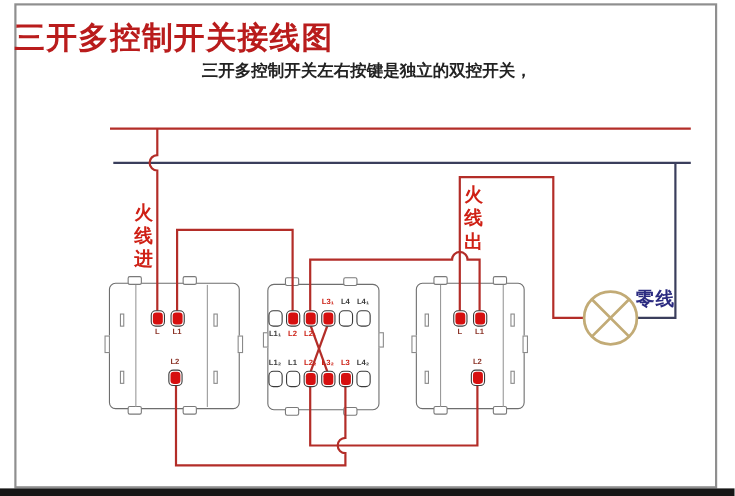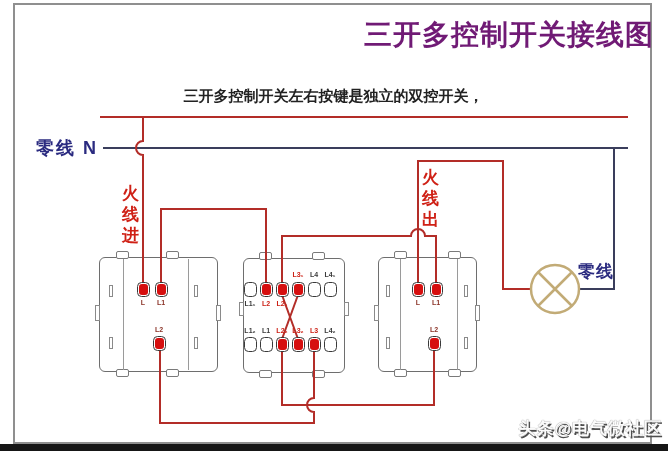--- a/index.html
+++ b/index.html
@@ -3,24 +3,24 @@
 <meta charset="utf-8">
 <style>
   html,body{margin:0;padding:0;background:#ffffff;}
   #stage{position:relative;width:668px;height:451px;background:#ffffff;overflow:hidden;
          font-family:"Liberation Sans","DejaVu Sans",sans-serif;}
   .abs{position:absolute;}
   
   #frame{left:13px;top:3px;width:639px;height:441px;border:2px solid #8f8f8f;box-sizing:border-box;}
   #bottombar{left:0;top:444px;width:668px;height:7px;background:#161616;}
   
-  #title{left:13px;top:16px;width:641px;text-align:right;font-size:28px;font-weight:bold;
-         color:#701a75;letter-spacing:1px;}
+  #title{left:13px;top:16px;width:641px;text-align:left;font-size:28px;font-weight:bold;
+         color:#b91c1c;letter-spacing:1px;}
   .subtitle{left:13px;width:641px;text-align:center;font-size:15px;font-weight:600;color:#222;}
-  #sub1{top:55px;margin-top:32px;} #sub2{top:75px;}
+  #sub1{top:55px;} #sub2{top:75px;}
   
   .buslabel{font-size:18px;font-weight:bold;letter-spacing:2px;}
   #lab-live{left:36px;top:105px;color:#cf2015;}
   #lab-neutral{left:36px;top:136px;color:#2b2b80;}
   
   .vlabel{width:19px;font-size:17px;line-height:21px;font-weight:bold;color:#cf2015;
           word-break:break-all;text-align:center;}
   #lab-livein{left:121px;top:183px;}
   #lab-liveout{left:421px;top:167px;}
   #lab-lampneutral{left:578px;top:260px;font-size:17px;font-weight:bold;color:#2b2b80;letter-spacing:1px;}
@@ -45,21 +45,20 @@
 </head>
 <body>
 
 <div id="stage">
 
   <div class="abs" id="frame"></div>
 
   <div class="abs" id="title">三开多控制开关接线图</div>
   <div class="abs subtitle" id="sub1">三开多控制开关左右按键是独立的双控开关，</div>
 
-  <div class="abs buslabel" id="lab-neutral">零线 N</div>
   <div class="abs vlabel" id="lab-livein">火线进</div>
   <div class="abs vlabel" id="lab-liveout">火线出</div>
   <div class="abs" id="lab-lampneutral">零线</div>
 
   <div class="abs swbox" style="left:99px;top:257px;width:119px;height:115px;"></div>
   <div class="abs tab" style="left:116px;top:251px;"></div>
   <div class="abs tab" style="left:166px;top:251px;"></div>
   <div class="abs tab" style="left:116px;top:369px;"></div>
   <div class="abs tab" style="left:166px;top:369px;"></div>
   <div class="abs innerline" style="left:123px;top:259px;height:111px;"></div>
@@ -142,15 +141,14 @@
   <div class="abs tlabel tl-red" style="left:306px;top:327px;">L3</div>
   <div class="abs tlabel tl-dark" style="left:322px;top:327px;">L4₂</div>
 
   <div class="abs term on" style="left:412px;top:282px;"></div>
   <div class="abs term on" style="left:430px;top:282px;"></div>
   <div class="abs term on" style="left:428px;top:336px;"></div>
   <div class="abs tlabel tl-maroon" style="left:410px;top:299px;">L</div>
   <div class="abs tlabel tl-maroon" style="left:428px;top:299px;">L1</div>
   <div class="abs tlabel tl-maroon" style="left:426px;top:326px;">L2</div>
 
-  <div class="abs" id="watermark">头条@电气微社区</div>
   <div class="abs" id="bottombar"></div>
 </div>
 
 </body></html>

